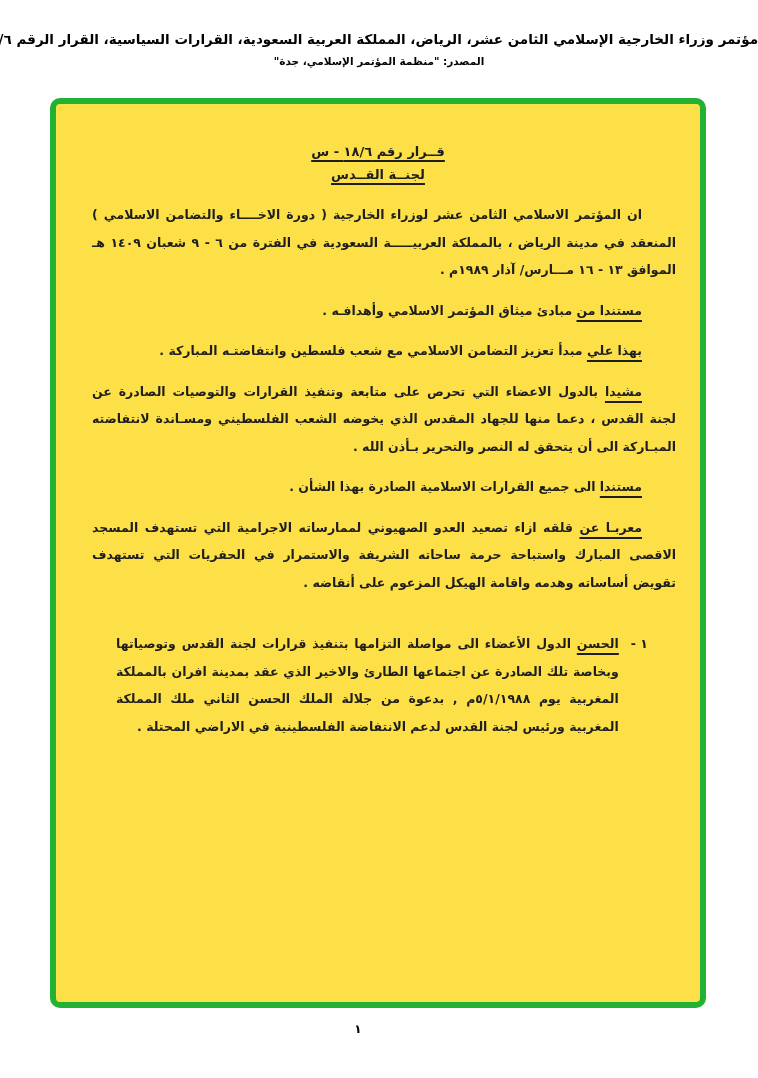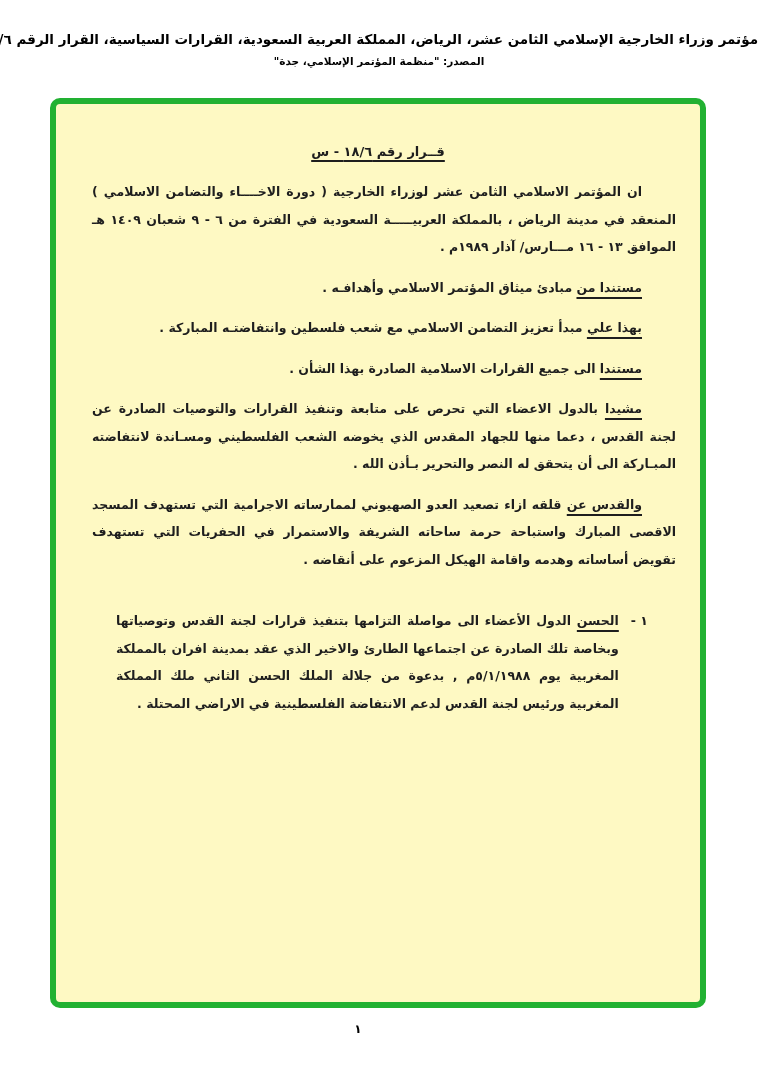--- a/index.html
+++ b/index.html
@@ -15,21 +15,21 @@
   .header-line1 {
     font-size: 13.5px; font-weight: bold; white-space: nowrap; letter-spacing: 0;
   }
   .header-line2 {
     font-size: 10.5px; font-weight: bold; margin-top: 8px;
   }
   .scan-box {
     position: absolute; left: 50px; top: 98px;
     width: 644px; height: 898px;
     border: 6px solid #22b132; border-radius: 10px;
-    background: #fef9c3; overflow: hidden;
+    background: #fde047; overflow: hidden;
   }
   .doc {
     direction: rtl; padding: 36px 24px 0 24px;
     color: #1e1e1e; font-size: 12.5px; font-weight: bold;
   }
   .title-block {
     text-align: center; font-size: 13px; line-height: 23px;
     margin-bottom: 15px; letter-spacing: 0.5px;
   }
   .title-line { display: block; }
@@ -59,28 +59,29 @@
 
 <div class="header">
   <div class="header-line1">مؤتمر وزراء الخارجية الإسلامي الثامن عشر، الرياض، المملكة العربية السعودية، القرارات السياسية، القرار الرقم ١٨/٦-س</div>
   <div class="header-line2">المصدر: "منظمة المؤتمر الإسلامي، جدة"</div>
 </div>
 
 <div class="scan-box" style="border-color: rgb(34, 177, 50);">
   <div class="doc" style="color: rgb(30, 30, 30);">
     <div class="title-block" id="title-block">
         <div class="title-line"><span>قــرار رقم ١٨/٦ - س</span></div>
+        <div class="title-line"><span>لجنــة القــدس</span></div>
       </div>
     <div id="paragraphs">
         <p class="para">ان المؤتمر الاسلامي الثامن عشر لوزراء الخارجية ( دورة الاخــــاء والتضامن الاسلامي ) المنعقد في مدينة الرياض ، بالمملكة العربيـــــة السعودية في الفترة من ٦ - ٩ شعبان ١٤٠٩ هـ الموافق ١٣ - ١٦ مـــارس/ آذار ١٩٨٩م .</p>
         <p class="para"><span class="lead">مستندا من</span> مبادئ ميثاق المؤتمر الاسلامي وأهدافـه .</p>
         <p class="para"><span class="lead">بهذا علي</span> مبدأ تعزيز التضامن الاسلامي مع شعب فلسطين وانتفاضتـه المباركة .</p>
+        <p class="para"><span class="lead">مشيدا</span> بالدول الاعضاء التي تحرص على متابعة وتنفيذ القرارات والتوصيات الصادرة عن لجنة القدس ، دعما منها للجهاد المقدس الذي يخوضه الشعب الفلسطيني ومسـاندة لانتفاضته المبـاركة الى أن يتحقق له النصر والتحرير بـأذن الله .</p>
         <p class="para"><span class="lead">مستندا</span> الى جميع القرارات الاسلامية الصادرة بهذا الشأن .</p>
-        <p class="para"><span class="lead">مشيدا</span> بالدول الاعضاء التي تحرص على متابعة وتنفيذ القرارات والتوصيات الصادرة عن لجنة القدس ، دعما منها للجهاد المقدس الذي يخوضه الشعب الفلسطيني ومسـاندة لانتفاضته المبـاركة الى أن يتحقق له النصر والتحرير بـأذن الله .</p>
-        <p class="para"><span class="lead">والقدس عن</span> قلقه ازاء تصعيد العدو الصهيوني لممارساته الاجرامية التي تستهدف المسجد الاقصى المبارك واستباحة حرمة ساحاته الشريفة والاستمرار في الحفريات التي تستهدف تقويض أساساته وهدمه واقامة الهيكل المزعوم على أنقاضه .</p>
+        <p class="para"><span class="lead">معربـا عن</span> قلقه ازاء تصعيد العدو الصهيوني لممارساته الاجرامية التي تستهدف المسجد الاقصى المبارك واستباحة حرمة ساحاته الشريفة والاستمرار في الحفريات التي تستهدف تقويض أساساته وهدمه واقامة الهيكل المزعوم على أنقاضه .</p>
       </div>
     <div class="items" id="items">
         <div class="item">
           <span class="item-number">١ -</span>
           <span class="item-text"><span class="lead">الحسن</span> الدول الأعضاء الى مواصلة التزامها بتنفيذ قرارات لجنة القدس وتوصياتها وبخاصة تلك الصادرة عن اجتماعها الطارئ والاخير الذي عقد بمدينة افران بالمملكة المغربية يوم ٥/١/١٩٨٨م , بدعوة من جلالة الملك الحسن الثاني ملك المملكة المغربية ورئيس لجنة القدس لدعم الانتفاضة الفلسطينية في الاراضي المحتلة .</span>
         </div>
       </div>
   </div>
 </div>
 

